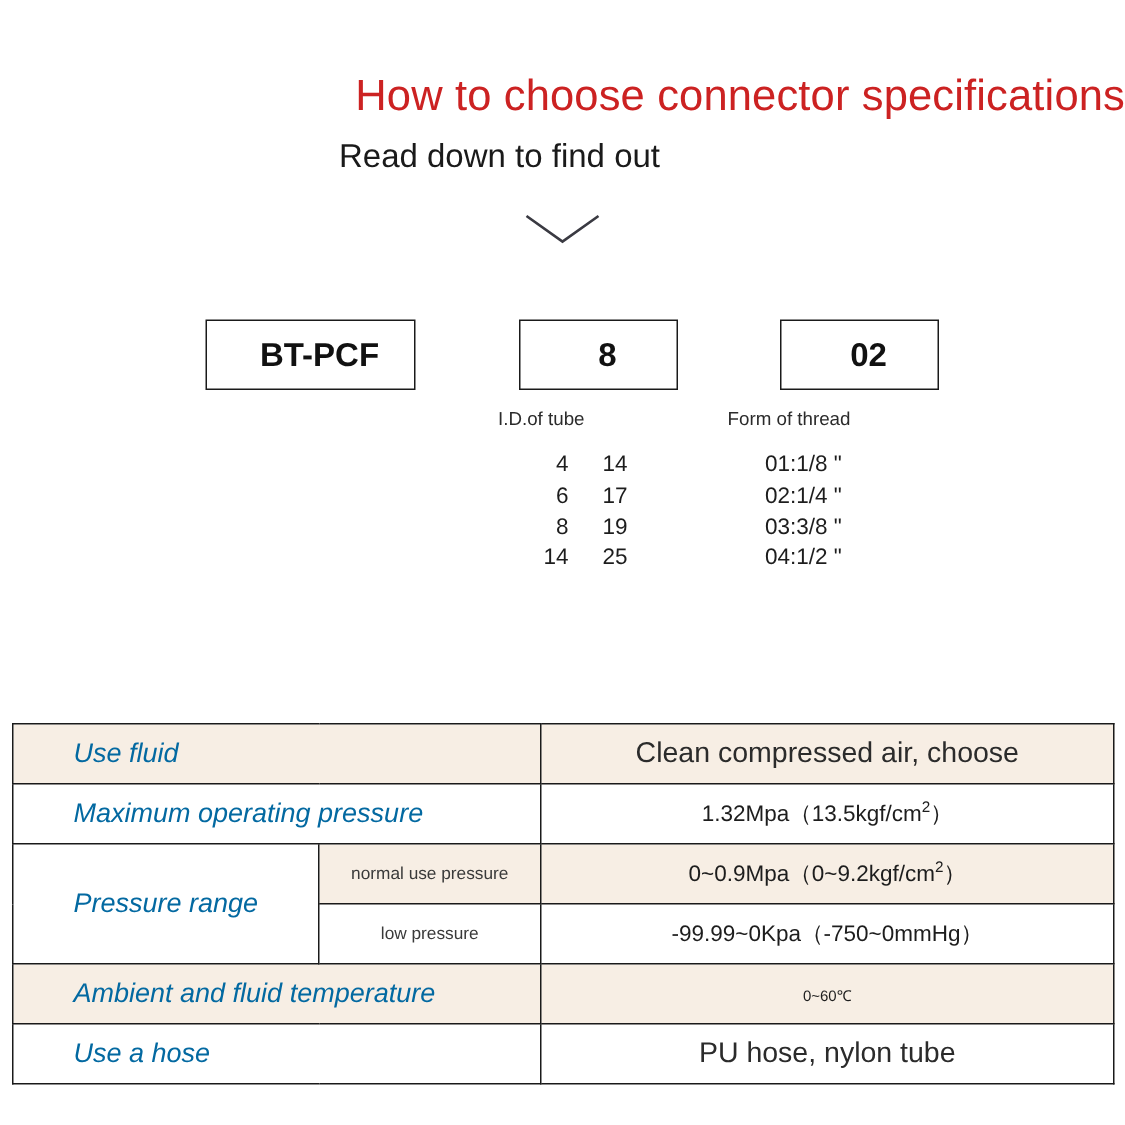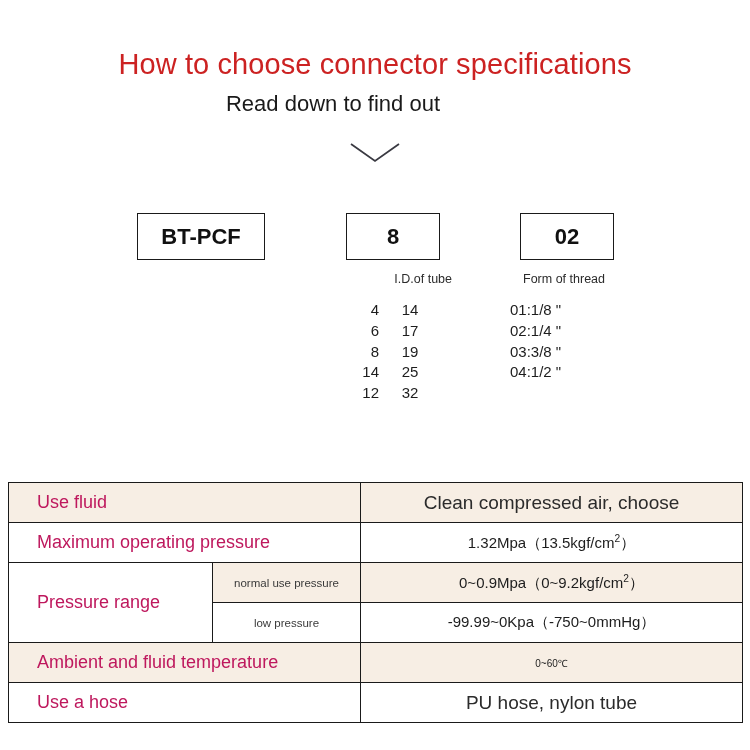--- a/index.html
+++ b/index.html
@@ -15,21 +15,21 @@
     color: #231f20;
     overflow: hidden;
   }
 
   
   .title {
     position: absolute;
     left: 0;
     top: 48px;
     width: 750px;
-    text-align: center;
+    text-align: right;
     font-size: 29px;
     color: #cc2222;
     letter-spacing: 0.1px;
     white-space: nowrap;
   }
   .subtitle {
     position: absolute;
     left: 0;
     top: 91px;
     width: 666px;
@@ -50,37 +50,38 @@
   
   .codebox {
     position: absolute;
     border: 1.6px solid #1a1a1a;
     background: #ffffff;
     display: flex;
     align-items: center;
     justify-content: center;
     font-weight: bold;
     color: #111111;
+    padding-left: 12px;
   }
   #box-series {
     left: 137px; top: 213px; width: 126px; height: 45px;
     font-size: 22px;
   }
   #box-tube {
     left: 346px; top: 213px; width: 92px; height: 45px;
     font-size: 22px;
   }
   #box-thread {
     left: 520px; top: 213px; width: 92px; height: 45px;
     font-size: 22px;
   }
 
   .caption {
     position: absolute;
-    text-align: right;
+    text-align: left;
     font-size: 12.5px;
     color: #2b2b2b;
     white-space: nowrap;
   }
   #cap-tube   { left: 332px; top: 272px; width: 120px; }
   #cap-thread { left: 485px; top: 272px; width: 120px; }
 
   
   .tube-list {
     position: absolute;
@@ -132,23 +133,24 @@
   .spec-table td {
     border: 1.3px solid #1a1a1a;
     padding: 0;
     vertical-align: middle;
   }
   .beige { background: #f7eee4; }
   .white { background: #ffffff; margin-top: 15px; }
 
   td.label-cell {
     font-size: 18px;
-    color: #be185d;
-    padding-left: 28px;
+    color: #0369a1;
+    padding-left: 40px;
     height: 39px;
+    font-style: italic;
   }
   td.label-cell.tall { height: 70px; }
   td.sub-label {
     font-size: 11.5px;
     color: #3a3a3a;
     text-align: center;
     height: 35px;
   }
   td.value-cell {
     text-align: center;
@@ -196,24 +198,20 @@
       <div class="c2">17</div>
     </div>
     <div class="row">
       <div class="c1">8</div>
       <div class="c2">19</div>
     </div>
     <div class="row">
       <div class="c1">14</div>
       <div class="c2">25</div>
     </div>
-    <div class="row">
-      <div class="c1">12</div>
-      <div class="c2">32</div>
-    </div>
   </div>
 
 <div class="thread-list" id="thread-list">
     <div class="trow">01:1/8 "</div>
     <div class="trow">02:1/4 "</div>
     <div class="trow">03:3/8 "</div>
     <div class="trow">04:1/2 "</div>
   </div>
 
 <table class="spec-table">

